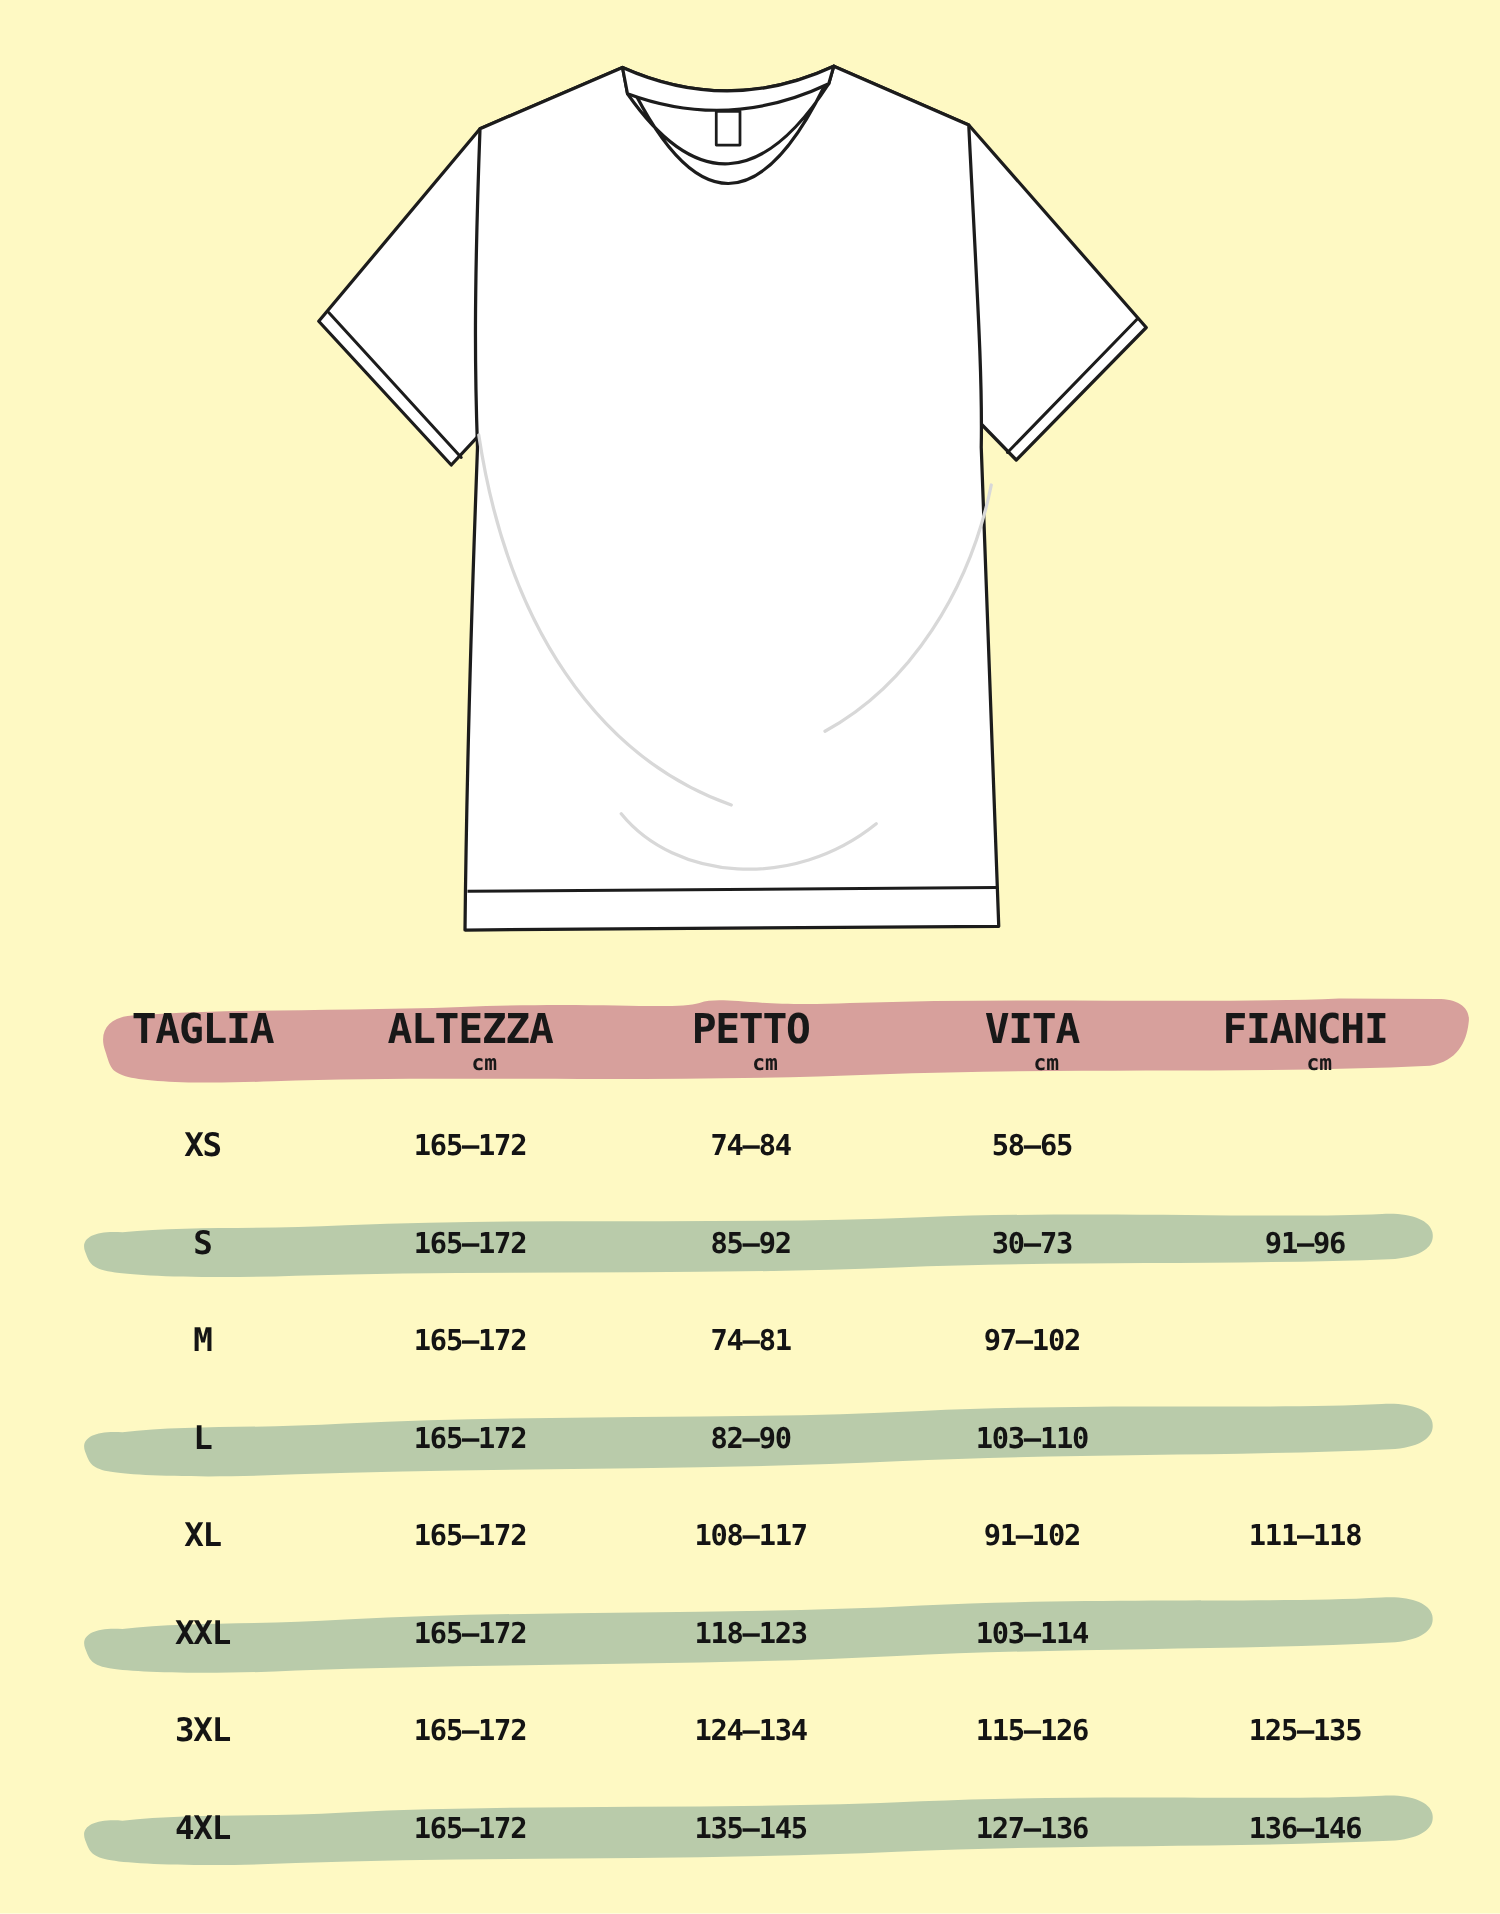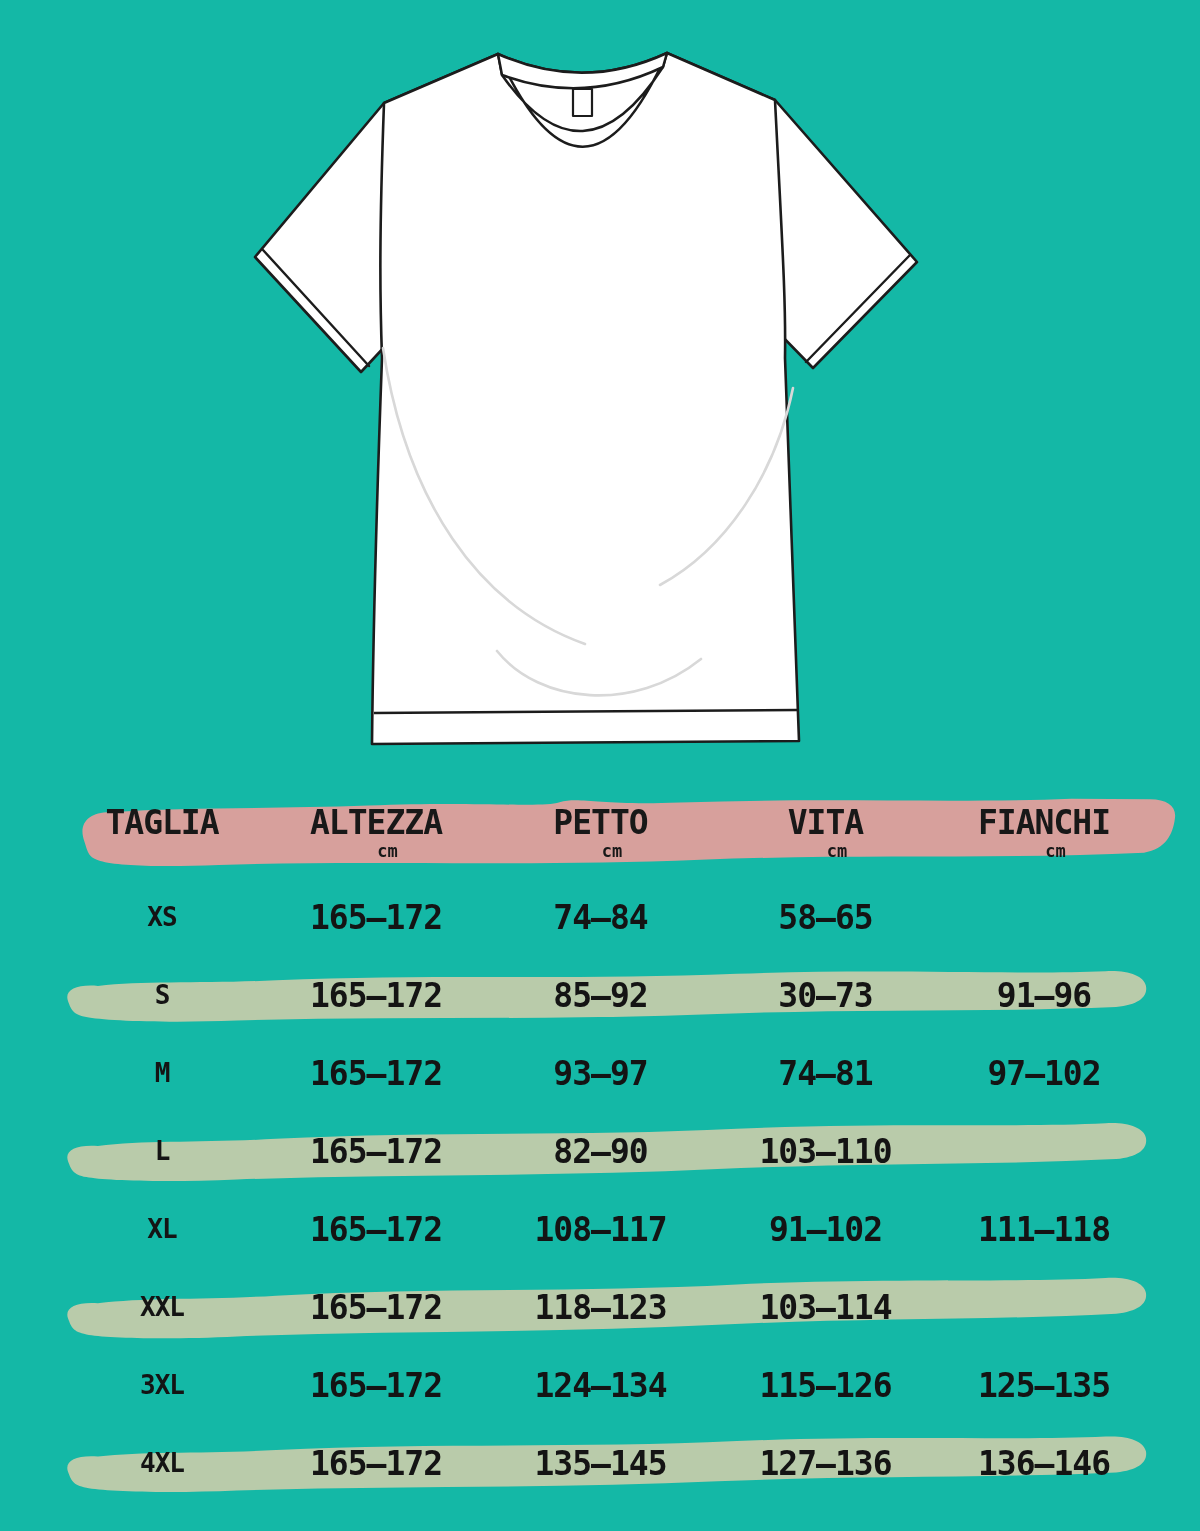--- a/index.html
+++ b/index.html
@@ -1,19 +1,19 @@
 <!DOCTYPE html>
 <html><head>
 <meta charset="utf-8">
 <style>
   html,body{margin:0;padding:0;background:#ffffff;}
   .canvas{
     position:relative;
     width:1200px;height:1531px;
-    background:#14b8a6;
+    background:#fef9c3;
     font-family:"DejaVu Sans Mono", monospace;
     overflow:hidden;
   }
   .shirt-svg{
     position:absolute;left:0;top:0;width:1200px;height:795px;
   }
   .size-table{
     position:absolute;left:60px;top:790px;width:1090px;
   }
   .header-row{
@@ -47,21 +47,21 @@
     display:grid;grid-template-columns:204px 224px 225px 225px 212px;
     align-items:center;
   }
   .trow .band.green{
     left:-4px;top:50%;width:1102px;height:48px;
     transform:translateY(-50%) rotate(var(--rot,-0.6deg));
   }
   .tcell{
     position:relative;z-index:1;
     text-align:center;
-    font-size:33px;font-weight:bold;color:#141414;
+    font-size:23px;font-weight:bold;color:#141414;
     letter-spacing:-1px;
   }
   .tcell.size{font-size:26px;}
 </style>
 </head>
 <body>
 
 <div class="canvas">
 
   <svg class="shirt-svg" viewBox="0 0 1200 795">
@@ -134,21 +134,20 @@
           </svg>
           <div class="tcell size">S</div>
           <div class="tcell">165–172</div>
           <div class="tcell">85–92</div>
           <div class="tcell">30–73</div>
           <div class="tcell">91–96</div>
         </div>
         <div class="trow">
           <div class="tcell size">M</div>
           <div class="tcell">165–172</div>
-          <div class="tcell">93–97</div>
           <div class="tcell">74–81</div>
           <div class="tcell">97–102</div>
         </div>
         <div class="trow">
           <svg viewBox="0 0 1100 48" preserveAspectRatio="none" class="band green" style="--rot: -1.0deg;">
             <path fill="#b9cbaa" d="M12,25 C8,14 20,8 42,10 C90,5 150,9 220,6 C380,1 520,9 680,4 C830,0 960,8 1048,5 C1070,4 1086,10 1088,20 C1090,30 1082,39 1058,41 C930,45 800,40 660,44 C500,49 340,43 180,46 C110,48 48,45 30,41 C16,38 15,33 12,25 Z"></path>
           </svg>
           <div class="tcell size">L</div>
           <div class="tcell">165–172</div>
           <div class="tcell">82–90</div>

